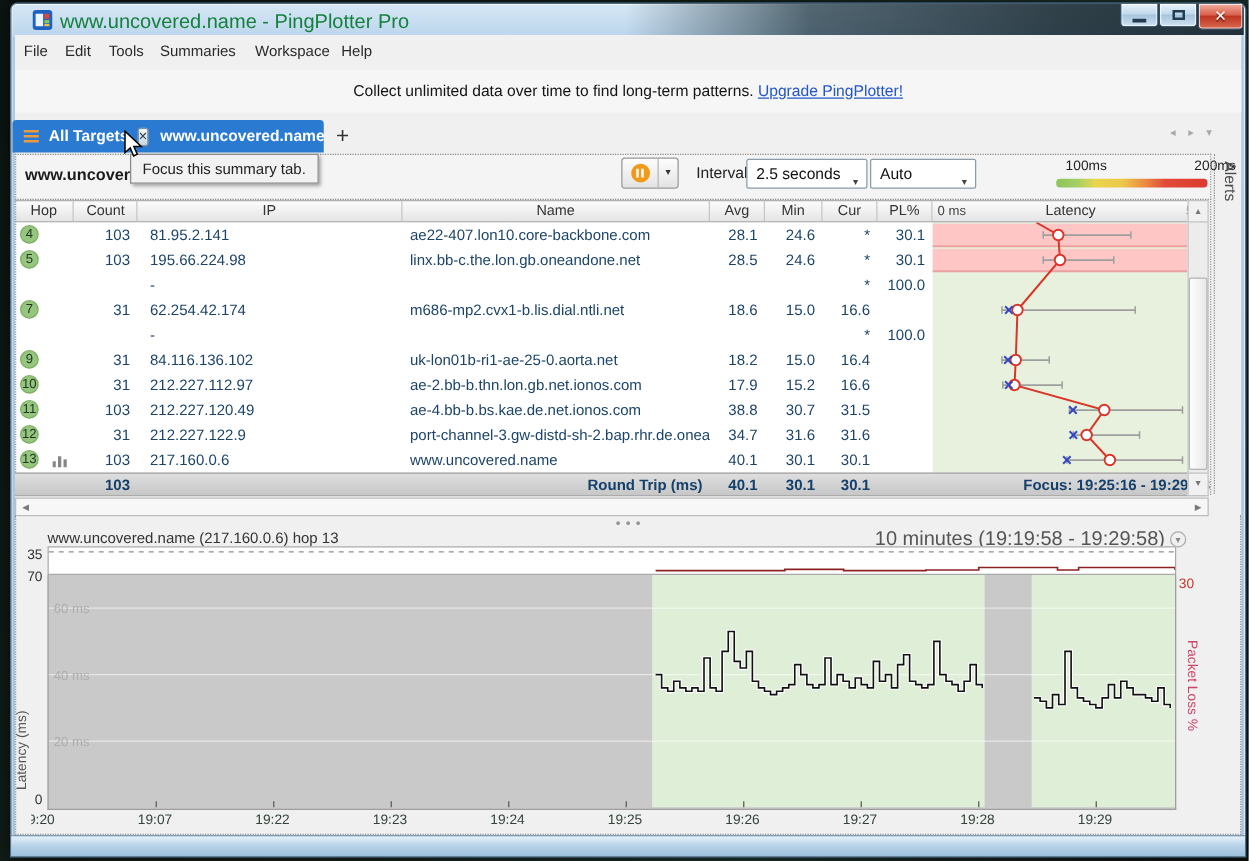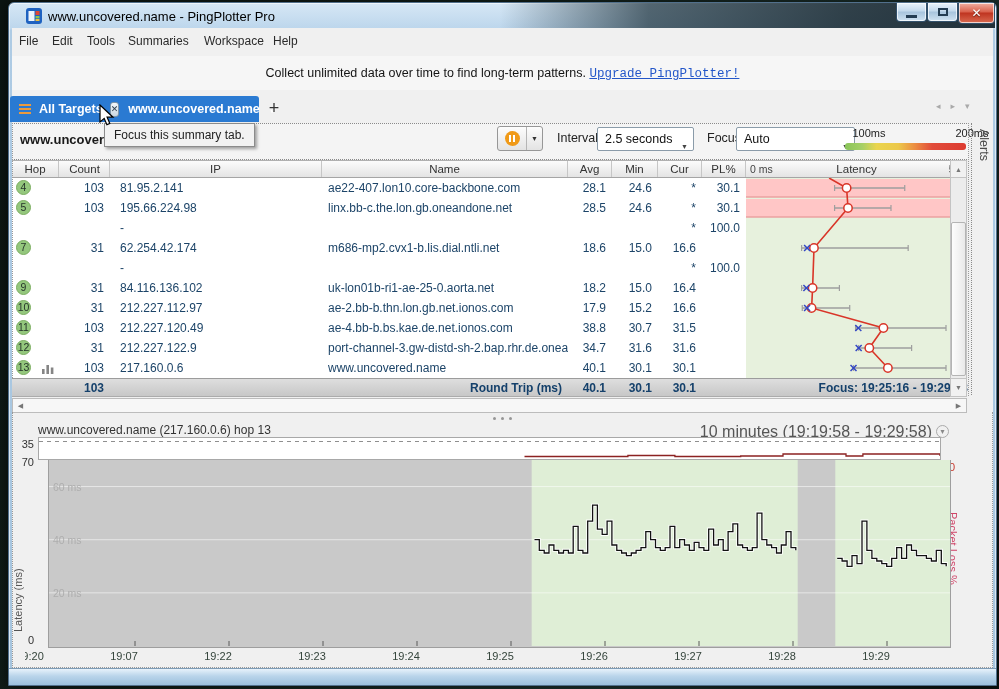--- a/index.html
+++ b/index.html
@@ -13,35 +13,35 @@
     background:linear-gradient(180deg,#d6e7f5 0%,#bcd6ec 26px,#aecbe4 27px,#a5c4de 100%);
     border:1px solid #51708c; border-radius:6px 6px 0 0;
     box-shadow:inset 0 0 0 1px rgba(255,255,255,.6), 0 0 14px rgba(0,0,0,.65); }
   #titlebar-dark { left:500px; top:3px; width:495px; height:25px; border-radius:0 5px 0 0;
     background:linear-gradient(90deg,rgba(30,50,60,0) 0%,rgba(32,52,62,.72) 30%,rgba(20,36,44,.85) 70%,rgba(16,30,38,.9) 100%); }
   #win-content { left:12px; top:28px; width:981px; height:640px; background:#f0f0f0; }
   #win-bottom { left:9px; top:668px; width:987px; height:17px;
     background:linear-gradient(180deg,#e7f2fb 0%,#b9d4ea 45%,#9cc0dc 100%); border-top:1px solid #7e9cb6; }
 
   #app-icon { left:26px; top:8px; width:16px; height:16px; }
-  #title-text { left:48px; top:9px; font-size:13px; color:#000000; }
+  #title-text { left:48px; top:9px; font-size:16px; color:#15803d; }
   .win-btn { top:3px; height:19px; border:1px solid #32506b; border-top:none; border-radius:0 0 4px 4px;
     background:linear-gradient(180deg,#e9f3fb 0%,#c3d9ec 45%,#a7c4dd 50%,#cfe2f1 100%);
     display:flex; align-items:center; justify-content:center; box-shadow:inset 0 0 0 1px rgba(255,255,255,.7); }
   #btn-min { left:896px; width:31px; } #btn-max { left:927px; width:31px; }
   #btn-close { left:958px; width:37px; height:21px;
     background:linear-gradient(180deg,#f0b0a2 0%,#d9604b 45%,#bf3420 50%,#d96a50 100%);
     color:#fff; font-size:12px; font-weight:bold; text-shadow:0 1px 1px rgba(0,0,0,.5); }
   #glyph-min { width:11px; height:3px; background:#233c52; margin-top:8px; }
   #glyph-max { width:10px; height:8px; border:2px solid #233c52; background:transparent; }
 
   .menu-item { top:31px; height:20px; line-height:20px; font-size:12px; color:#2a2a2a; padding:0 5px; }
   #banner { left:12px; top:56px; width:981px; height:34px; line-height:34px; text-align:center;
     font-size:12.5px; color:#141414; background:#f6f6f6; }
-  #banner a { color:#2356c9; text-decoration:underline; cursor:pointer;font-family:Liberation Mono, monospace; }
+  #banner a { color:#2356c9; text-decoration:underline; cursor:pointer; }
 
   
   #tabstrip { left:10px; top:96px; width:249px; height:26px; background:#2a7ad2; border-radius:3px 3px 0 0;
     display:flex; align-items:center; padding-left:9px; }
   .burger { display:flex; flex-direction:column; gap:2px; margin-right:8px; }
   .burger i { display:block; width:12px; height:2px; background:#ea9a3e; }
   .tab-label { color:#fff; font-weight:bold; font-size:12.5px; white-space:nowrap; }
   #tab-close-btn { width:15px; height:15px; margin:0 9px 0 7px; border:1px solid #7d95a8; border-radius:3px;
     background:linear-gradient(180deg,#f3f7fa,#c9d6e0); color:#2e4150; font-size:9px; font-weight:bold;
     line-height:13px; text-align:center; }
@@ -57,21 +57,21 @@
     background:linear-gradient(180deg,#fdfdfd,#e3e3e3); display:flex; }
   #pause-main { width:29px; display:flex; align-items:center; justify-content:center; border-right:1px solid #b5b5b5; }
   #pause-circle { width:15px; height:15px; border-radius:50%; background:#f09a18; display:flex; gap:2px;
     align-items:center; justify-content:center; }
   #pause-circle i { display:block; width:2px; height:7px; background:#fff; }
   #pause-drop { flex:1; display:flex; align-items:center; justify-content:center; font-size:7px; color:#333; }
   .tb-label { top:131px; font-size:12.5px; color:#222; }
   .combo { top:127px; height:24px; border:1px solid #8a9ba9; border-radius:2px; background:#fff;
     font-size:12.5px; color:#111; line-height:22px; padding-left:7px; }
   .combo .arr { position:absolute; right:5px; top:8px; font-size:7px; color:#444; }
-  #combo-interval { left:597px; width:97px; } #combo-focus { left:736px; width:119px; }
+  #combo-interval { left:597px; width:97px; } #combo-focus { left:696px; width:85px; }
   .scale-lab { top:127px; width:44px; text-align:center; font-size:11px; color:#222; }
   #scale-bar { left:845px; top:143px; width:121px; height:7px; border-radius:3px;
     background:linear-gradient(90deg,#8ac55a 0%,#a5cf66 14%,#ead54d 26%,#ecc84a 44%,#ec8c41 58%,#e14b3a 72%,#dc3a30 100%); }
 
   #alerts-strip { left:971px; top:123px; width:24px; height:272px; border-left:1px dotted #8a8a8a; }
   #alerts-strip span { position:absolute; left:5px; top:6px; writing-mode:vertical-rl; font-size:12.5px; color:#4a4a4a; }
 
   
   #tooltip { left:104px; top:123px; height:24px; background:#f2f2f2; border:1px solid #8b8b8b;
     box-shadow:2px 2px 3px rgba(0,0,0,.35); font-size:12px; color:#222; line-height:22px; padding:0 9px;
@@ -129,21 +129,21 @@
   #splitter i { width:3px; height:3px; border-radius:50%; background:#969696; }
 
   
   .dotted-lower { left:12px; top:412px; width:981px; height:256px; border-left:1px dotted #9a9a9a;
     border-right:1px dotted #9a9a9a; border-bottom:1px dotted #9a9a9a; pointer-events:none; z-index:5; }
   #tl-title { left:38px; top:423px; font-size:12px; color:#333; }
   #tl-range { left:560px; top:423px; width:372px; text-align:right; font-size:16px; color:#555; }
   #tl-range-icon { position:absolute; left:936px; top:425px; width:13px; height:13px; border:1px solid #aaa;
     border-radius:50%; color:#888; font-size:8px; line-height:12px; text-align:center; }
   #jitter-band { left:38px; top:437px; width:903px; height:23px; background:#fff; border:1px solid #a8a8a8; }
-  #plot-box { left:38px; top:460px; width:903px; height:188px; border:1px solid #9e9e9e; border-top:none; background:#c9c9c9;margin-left:10px; }
+  #plot-box { left:38px; top:460px; width:903px; height:188px; border:1px solid #9e9e9e; border-top:none; background:#c9c9c9; }
   .axlab { font-size:11px; color:#333; text-align:right; }
   #lab-35 { left:14px; top:438px; width:20px; } #lab-70 { left:14px; top:456px; width:20px; }
   #lab-0 { left:14px; top:634px; width:20px; }
   #lab-jitter { left:436px; top:438px; width:74px; font-size:10.5px; color:#8b2a2a; text-align:right; }
   #lab-30 { left:943px; top:461px; width:24px; font-size:11px; color:#c83a2e; text-align:left; }
   #ylab { left:12px; top:492px; height:140px; writing-mode:vertical-rl; transform:rotate(180deg);
     font-size:11px; color:#555; }
   #pllab { left:947px; top:512px; height:150px; writing-mode:vertical-rl; font-size:11px; color:#cf4468; }
   #time-axis { left:25px; top:649px; width:930px; height:15px; overflow:hidden; }
   #time-axis span { position:absolute; top:1px; width:40px; text-align:center; font-size:11px; color:#33433a; }

